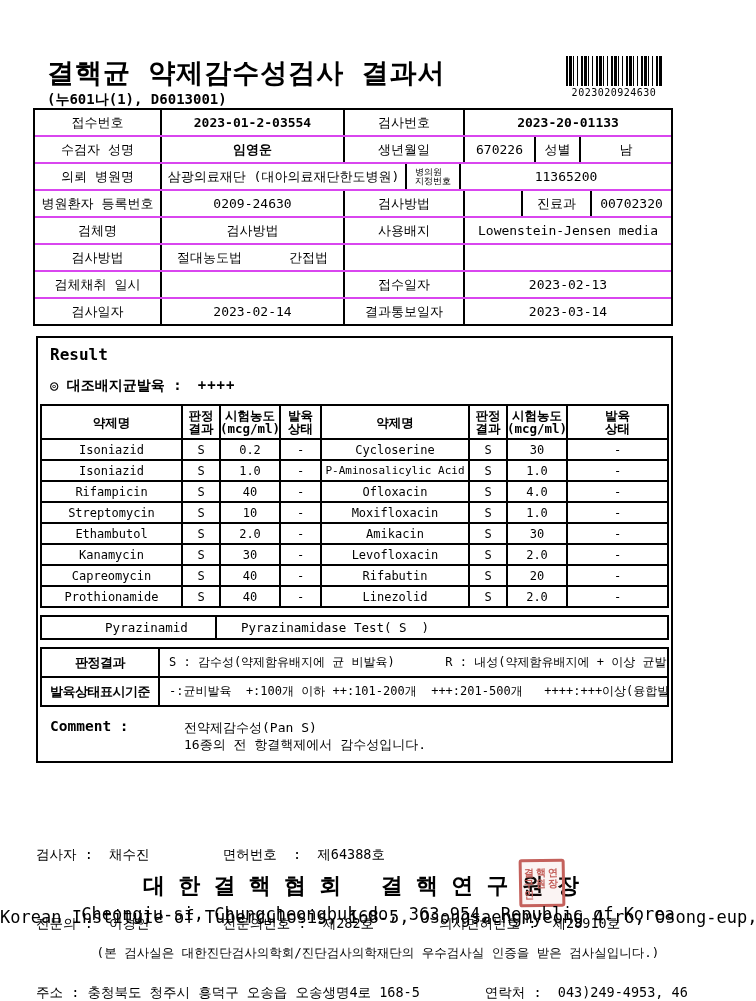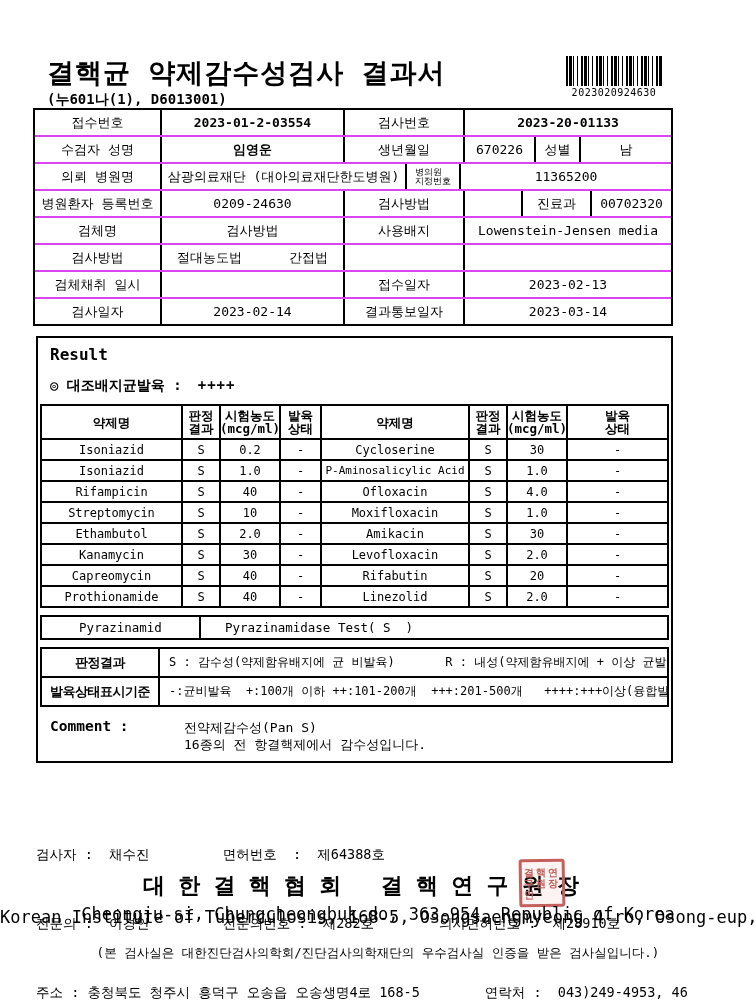--- a/index.html
+++ b/index.html
@@ -37,21 +37,21 @@
   .dhead .dcell{font-size:12.5px;line-height:13px;white-space:pre-line;text-align:center;}
   .drow{display:flex;height:19px;}
   .dbody .drow{border-top:2px solid #000;}
   .dbody .drow:first-child{border-top:none;}
   .dcell{border-left:2px solid #000;display:flex;align-items:center;justify-content:center;
     font-size:12px;overflow:hidden;white-space:pre;box-sizing:border-box;}
   .dcell:first-child{border-left:none;}
   .dc1{width:139px}.dc2{width:38px}.dc3{width:60px}.dc4{width:41px}.dc5{width:148px}.dc6{width:38px}.dc7{width:60px}.dc8{flex:1}
   .small-name{font-size:11px;}
   .pz-row{width:625px;margin:7px auto 0;border:2px solid #000;display:flex;height:21px;box-sizing:content-box;}
-  .pz-name{width:159px;border-right:2px solid #000;display:flex;align-items:center;justify-content:center;font-size:12.5px;box-sizing:border-box;}
+  .pz-name{width:139px;border-right:2px solid #000;display:flex;align-items:center;justify-content:center;font-size:12.5px;box-sizing:border-box;margin-left:36px;}
   .pz-value{flex:1;display:flex;align-items:center;padding-left:24px;font-size:12.5px;white-space:pre;}
   .legend{width:625px;margin:7px auto 0;border:2px solid #000;box-sizing:content-box;}
   .lrow{display:flex;height:27px;}
   .lrow + .lrow{border-top:2px solid #000;}
   .llabel{width:118px;border-right:2px solid #000;display:flex;align-items:center;justify-content:center;
     font-size:13px;font-weight:bold;box-sizing:border-box;letter-spacing:-0.5px;}
   .ltext{flex:1;display:flex;align-items:center;padding-left:9px;font-size:12px;white-space:pre;overflow:hidden;}
   .comment{margin:11px 0 0 12px;display:flex;}
   .comment-label{font-size:14.5px;font-weight:bold;width:134px;flex:0 0 auto;}
   .comment-text{font-size:13px;line-height:17px;padding-top:1px;}

